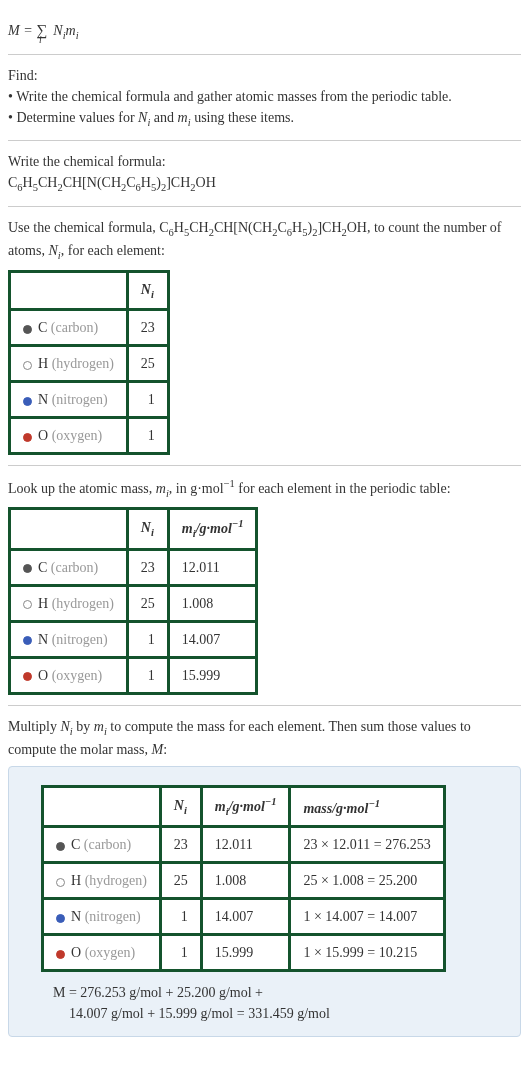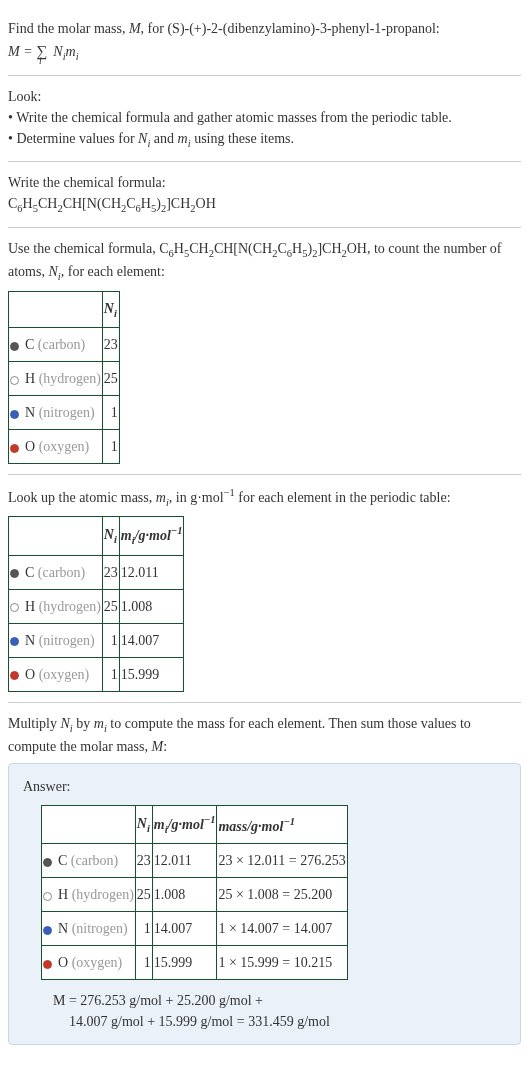--- a/index.html
+++ b/index.html
@@ -22,22 +22,22 @@
       font-family: Georgia, serif;
     }
     .sub { font-size: 0.75em; vertical-align: sub; }
     .sup { font-size: 0.75em; vertical-align: super; }
     table {
       border-collapse: collapse;
       margin-top: 6px;
       background: #fff;
     }
     th, td {
-      border: 1px solid #14532d;
-      padding: 6px 1px;
+      border: 3px solid #14532d;
+      padding: 6px 12px;
       text-align: left;
       font-size: 14px;
     }
     td.num { text-align: right; }
     .elem-cell { color: #999; white-space: nowrap; }
     .bullet {
       display: inline-block;
       width: 9px;
       height: 9px;
       border-radius: 50%;
@@ -69,30 +69,27 @@
     }
     .answer-final .line2 { padding-left: 16px; }
     .chem { font-family: Georgia, serif; }
     .plan-list { padding-left: 0; list-style: none; }
     .plan-list li::before { content: "• "; }
   </style>
 </head>
 <body>
 
 <div class="section">
-  <div>
-    <span>Find the molar mass, </span><span class="formula">M</span><span>, for (S)-(+)-2-(dibenzylamino)-3-phenyl-1-propanol:</span>
-  </div>
   <div class="formula">
     <span>M</span> = <span style="font-size:1.1em;">∑</span><sub style="position:relative; left:-8px; top:4px; font-size:0.7em;">i</sub> <span>N<sub class="sub">i</sub></span><span>m<sub class="sub">i</sub></span>
   </div>
 </div>
 
 <div class="section">
-  <div>Look:</div>
+  <div>Find:</div>
   <ul class="plan-list">
     <li>Write the chemical formula and gather atomic masses from the periodic table.</li>
     <li>Determine values for <span class="formula">N<sub class="sub">i</sub></span> and <span class="formula">m<sub class="sub">i</sub></span> using these items.</li>
   </ul>
 </div>
 
 <div class="section">
   <div>Write the chemical formula:</div>
   <div class="chem">C<sub class="sub">6</sub>H<sub class="sub">5</sub>CH<sub class="sub">2</sub>CH[N(CH<sub class="sub">2</sub>C<sub class="sub">6</sub>H<sub class="sub">5</sub>)<sub class="sub">2</sub>]CH<sub class="sub">2</sub>OH</div>
 </div>
@@ -161,21 +158,20 @@
   </tbody>
     </table>
 </div>
 
 <div class="section" style="border-bottom:none;">
   <div>
     <span>Multiply </span><span class="formula">N<sub class="sub">i</sub></span><span> by </span><span class="formula">m<sub class="sub">i</sub></span><span> to compute the mass for each element. Then sum those values to compute the molar mass, </span><span class="formula">M</span><span>:</span>
   </div>
 
   <div class="answer-box">
-    <div class="answer-title">Answer:</div>
     <div style="padding-left:18px;">
     <table>
       <tbody>
             <tr>
         <th></th>
         <th class="header-cell"><span class="formula">N<sub class="sub">i</sub></span></th>
         <th class="header-cell"><span class="formula">m<sub class="sub">i</sub></span>/g·mol<sup class="sup">−1</sup></th>
         <th class="header-cell">mass/g·mol<sup class="sup">−1</sup></th>
       </tr>
       <tr>

